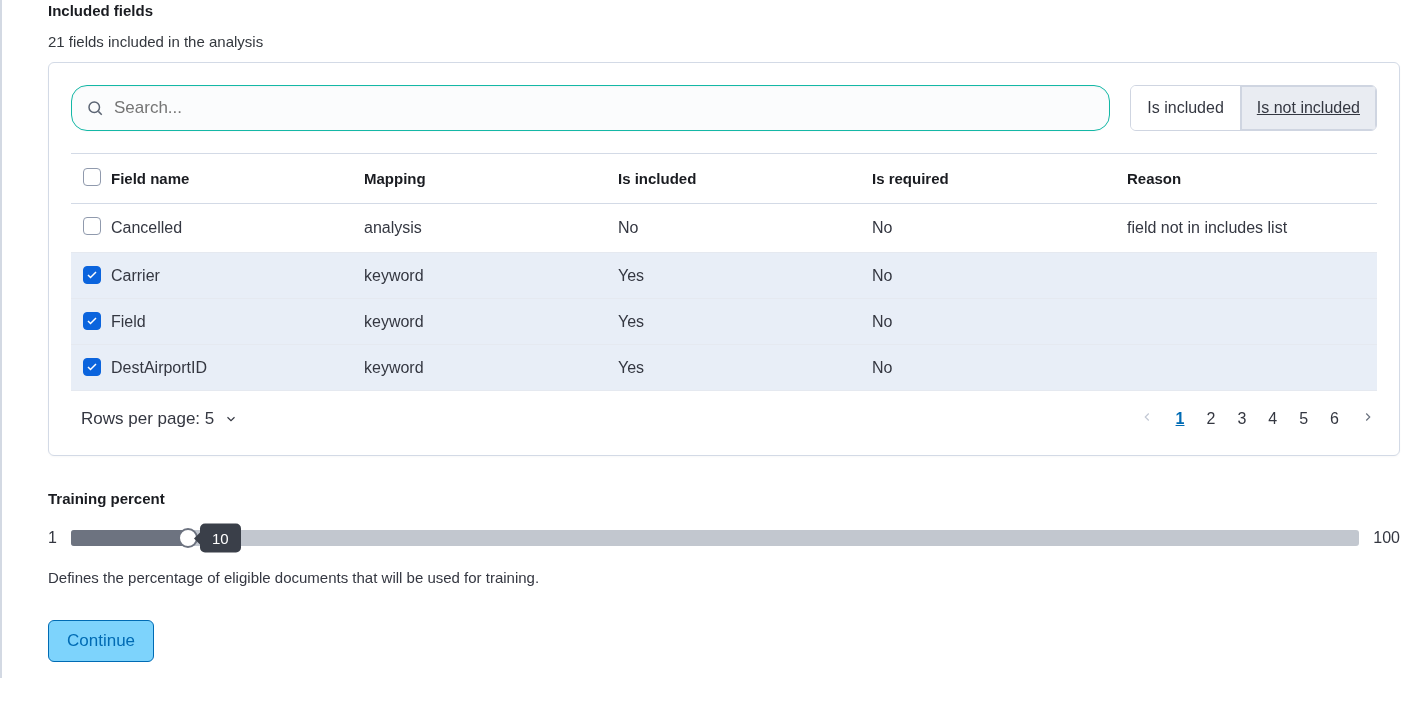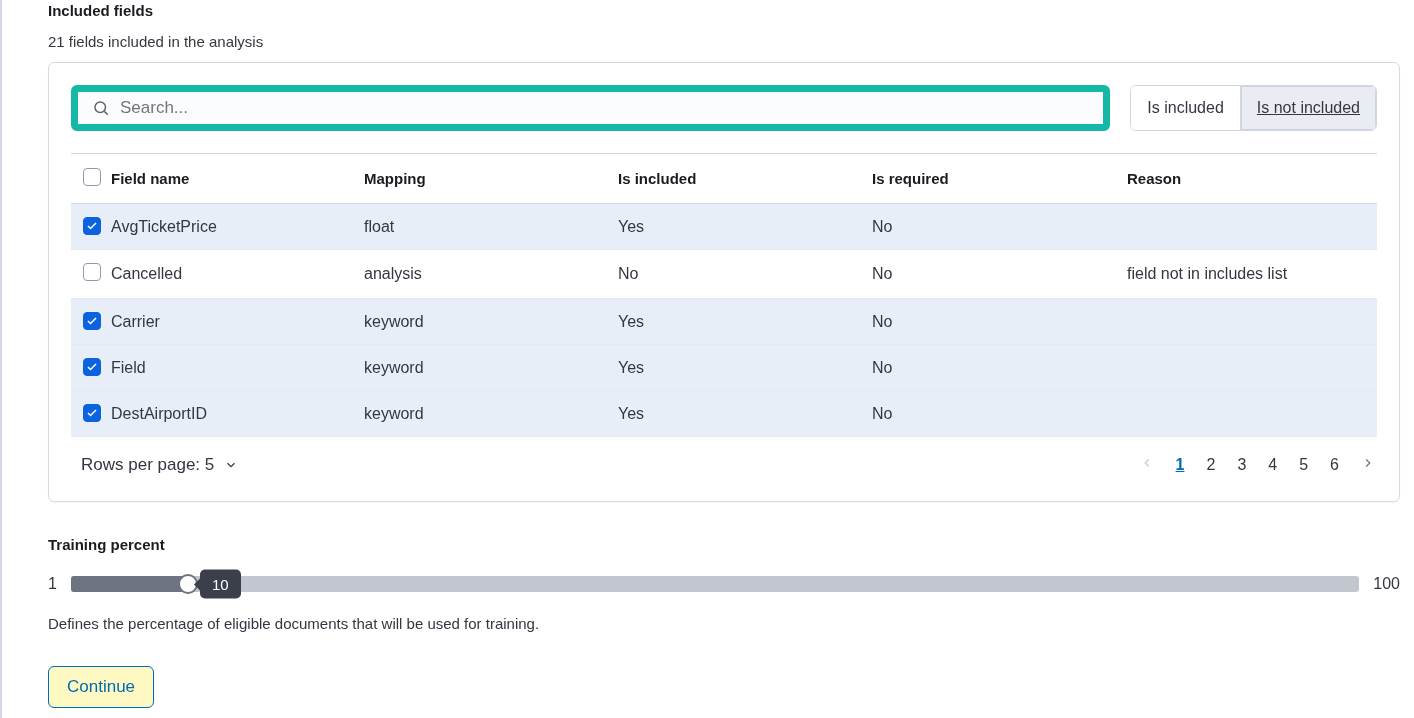--- a/index.html
+++ b/index.html
@@ -34,22 +34,22 @@
       display: flex;
       gap: 20px;
       margin-bottom: 22px;
       align-items: stretch;
     }
     .search-wrap {
       flex: 1;
       display: flex;
       align-items: center;
       background: #fbfcfd;
-      border: 7px solid #14b8a6;
-      border-radius: 6px;
+      border: 1px solid #14b8a6;
+      border-radius: 16px;
       padding: 0 14px;
       height: 46px;
       box-shadow: 0 1px 2px rgba(0,0,0,0.04) inset, 0 1px 1px rgba(0,0,0,0.02);
     }
     .search-wrap svg { width: 18px; height: 18px; fill: none; stroke: #5b6473; stroke-width: 2; margin-right: 10px; }
     .search-input {
       border: none; outline: none; background: transparent;
       font-size: 17px; color: #69707d; flex: 1;
     }
     .filter-group {
@@ -155,21 +155,21 @@
       padding: 7px 12px; border-radius: 5px; line-height:1;
     }
     .slider-tooltip::before {
       content: ""; position: absolute; left: -6px; top: 50%;
       transform: translateY(-50%);
       border: 6px solid transparent; border-right-color: #3a3f49; border-left: none;
     }
     .help-text { font-size: 15px; color: #343741; margin-bottom: 34px; }
     .continue-btn {
       border: 1px solid #006bb4; color: #006bb4;
-      background: #fef9c3; border-radius: 6px;
+      background: #7dd3fc; border-radius: 6px;
       font-size: 17px; padding: 10px 18px;
       cursor: pointer; margin-bottom: 16px;
     }
   </style>
 </head>
 <body>
 
 
 
 <div class="section-title">Included fields</div>
@@ -205,32 +205,20 @@
           <span class="chkbox"></span>
         </th>
         <th>Field name</th>
         <th>Mapping</th>
         <th>Is included</th>
         <th>Is required</th>
         <th>Reason</th>
       </tr>
     </thead>
     <tbody id="tbody">
-        <tr class="included-row">
-          <td class="chk"><span class="chkbox checked">
-              <svg viewBox="0 0 24 24">
-                <polyline points="20 6 9 17 4 12"></polyline>
-              </svg>
-            </span></td>
-          <td>AvgTicketPrice</td>
-          <td>float</td>
-          <td>Yes</td>
-          <td>No</td>
-          <td></td>
-        </tr>
         <tr>
           <td class="chk"><span class="chkbox"></span></td>
           <td>Cancelled</td>
           <td>analysis</td>
           <td>No</td>
           <td>No</td>
           <td>field not in includes list</td>
         </tr>
         <tr class="included-row">
           <td class="chk"><span class="chkbox checked">

